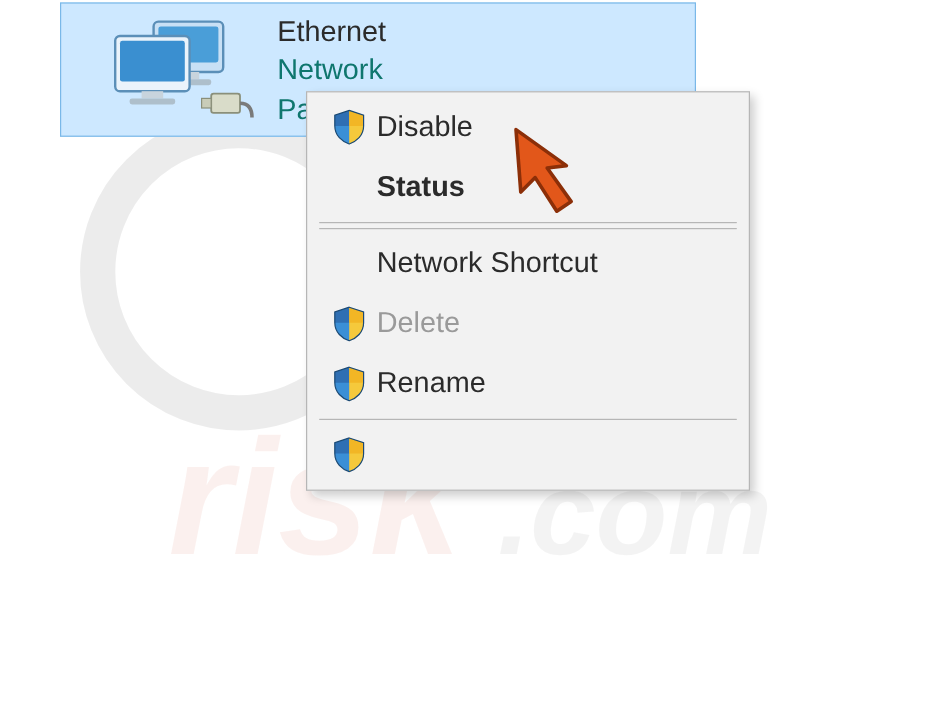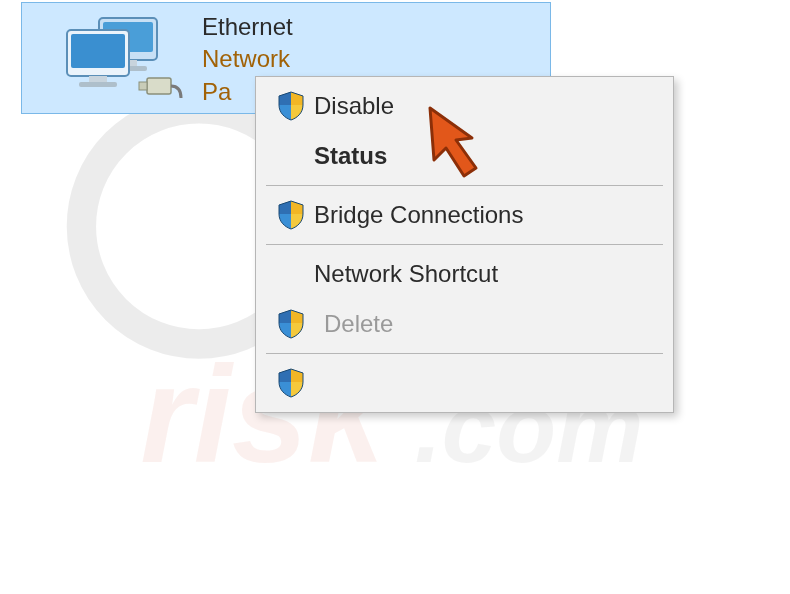--- a/index.html
+++ b/index.html
@@ -22,21 +22,21 @@
     height: 490px;
     pointer-events: none;
     opacity: 0.07;
     z-index: 0;
   }
   .watermark svg { width: 100%; height: 100%; }
 
   
   .adapter {
     position: absolute;
-    left: 21px;
+    left: 50px;
     top: 2px;
     width: 530px;
     height: 112px;
     background: #cde8ff;
     border: 1px solid #7ab8e8;
     display: flex;
     align-items: flex-start;
     padding: 6px 10px;
     z-index: 1;
   }
@@ -47,28 +47,28 @@
     align-items: center;
     justify-content: center;
     position: relative;
   }
   .adapter .labels {
     padding-top: 2px;
     font-size: 24px;
     line-height: 1.35;
     color: #2b2b2b;
   }
-  .adapter .labels .sub { color: #a16207; }
+  .adapter .labels .sub { color: #0f766e; }
 
   
   .context-menu {
     position: absolute;
     left: 255px;
     top: 76px;
-    width: 419px;
+    width: 370px;
     background: #f2f2f2;
     border: 1px solid #b6b6b6;
     box-shadow: 4px 4px 8px rgba(0,0,0,0.2);
     padding: 4px 2px;
     z-index: 2;
   }
   .menu-sep {
     height: 1px;
     background: #b6b6b6;
     margin: 4px 8px;
@@ -83,21 +83,21 @@
     width: 46px;
     display: flex;
     justify-content: center;
     align-items: center;
   }
   .menu-item .mi-label {
     font-size: 24px;
     color: #2b2b2b;
   }
   .menu-item.bolded .mi-label { font-weight: 700; }
-  .menu-item.disabled .mi-label { color: #9a9a9a; margin-left: 10px; }
+  .menu-item.disabled .mi-label { color: #9a9a9a; }
 
   
   .cursor-arrow {
     position: absolute;
     left: 420px;
     top: 102px;
     width: 80px;
     height: 80px;
     z-index: 3;
     pointer-events: none;
@@ -159,32 +159,20 @@
   </div>
 
   <div class="menu-item bolded">
     <span class="mi-icon"></span>
     <span class="mi-label">Status</span>
   </div>
 
 
   <div class="menu-sep"></div>
 
-  <div class="menu-item">
-    <span class="mi-icon">
-      <svg width="28" height="30" viewBox="0 0 28 30">
-          <path d="M14 1 L26 5 V14 C26 22 20 27 14 29 C8 27 2 22 2 14 V5 Z" fill="#3a8fd6"></path>
-          <path d="M14 1 L26 5 V14 C26 22 20 27 14 29 V1 Z" fill="#f5c93c"></path>
-          <path d="M14 1 L2 5 V14 H14 Z" fill="#2f6fb3"></path>
-          <path d="M14 1 L26 5 V14 H14 Z" fill="#f2b625"></path>
-          <path d="M14 1 L26 5 V14 C26 22 20 27 14 29 C8 27 2 22 2 14 V5 Z" fill="none" stroke="#1c4a74" stroke-width="1"></path>
-        </svg>
-    </span>
-    <span class="mi-label">Bridge Connections</span>
-  </div>
 
   <div class="menu-sep"></div>
 
   <div class="menu-item">
     <span class="mi-icon"></span>
     <span class="mi-label">Network Shortcut</span>
   </div>
 
   <div class="menu-item disabled">
     <span class="mi-icon">
@@ -192,20 +180,32 @@
           <path d="M14 1 L26 5 V14 C26 22 20 27 14 29 C8 27 2 22 2 14 V5 Z" fill="#3a8fd6"></path>
           <path d="M14 1 L26 5 V14 C26 22 20 27 14 29 V1 Z" fill="#f5c93c"></path>
           <path d="M14 1 L2 5 V14 H14 Z" fill="#2f6fb3"></path>
           <path d="M14 1 L26 5 V14 H14 Z" fill="#f2b625"></path>
           <path d="M14 1 L26 5 V14 C26 22 20 27 14 29 C8 27 2 22 2 14 V5 Z" fill="none" stroke="#1c4a74" stroke-width="1"></path>
         </svg>
     </span>
     <span class="mi-label">Delete</span>
   </div>
 
+  <div class="menu-item">
+    <span class="mi-icon">
+      <svg width="28" height="30" viewBox="0 0 28 30">
+          <path d="M14 1 L26 5 V14 C26 22 20 27 14 29 C8 27 2 22 2 14 V5 Z" fill="#3a8fd6"></path>
+          <path d="M14 1 L26 5 V14 C26 22 20 27 14 29 V1 Z" fill="#f5c93c"></path>
+          <path d="M14 1 L2 5 V14 H14 Z" fill="#2f6fb3"></path>
+          <path d="M14 1 L26 5 V14 H14 Z" fill="#f2b625"></path>
+          <path d="M14 1 L26 5 V14 C26 22 20 27 14 29 C8 27 2 22 2 14 V5 Z" fill="none" stroke="#1c4a74" stroke-width="1"></path>
+        </svg>
+    </span>
+    <span class="mi-label">Rename</span>
+  </div>
 
   <div class="menu-sep"></div>
 
   <div class="menu-item">
     <span class="mi-icon">
       <svg width="28" height="30" viewBox="0 0 28 30">
           <path d="M14 1 L26 5 V14 C26 22 20 27 14 29 C8 27 2 22 2 14 V5 Z" fill="#3a8fd6"></path>
           <path d="M14 1 L26 5 V14 C26 22 20 27 14 29 V1 Z" fill="#f5c93c"></path>
           <path d="M14 1 L2 5 V14 H14 Z" fill="#2f6fb3"></path>
           <path d="M14 1 L26 5 V14 H14 Z" fill="#f2b625"></path>

